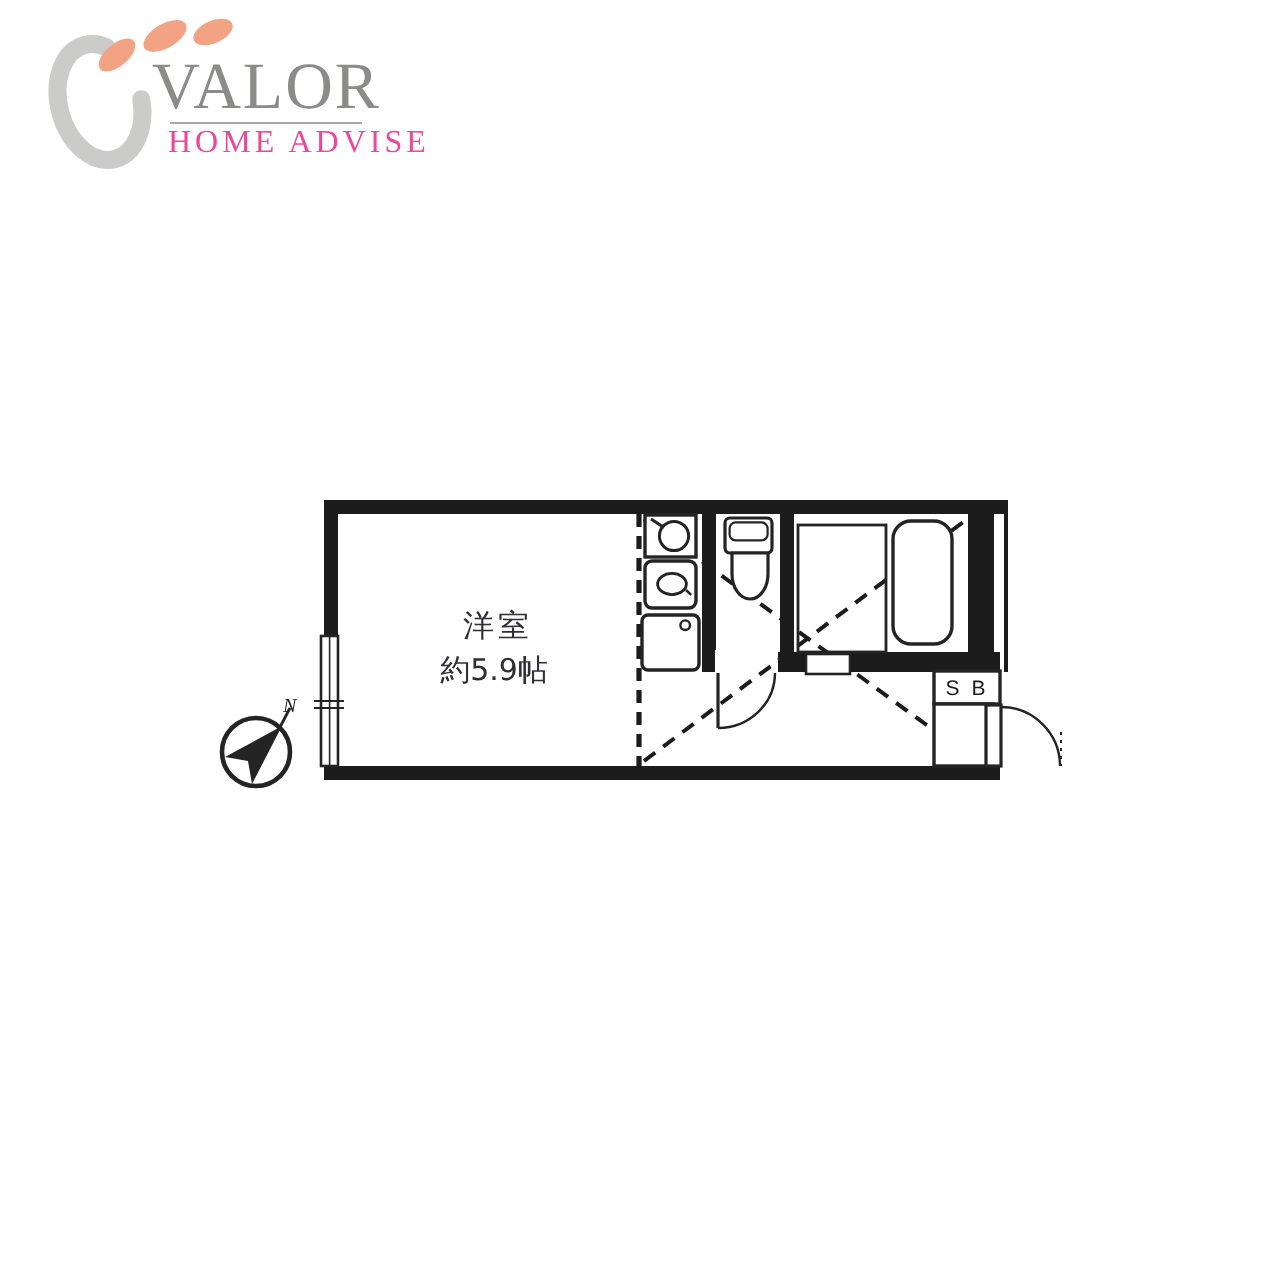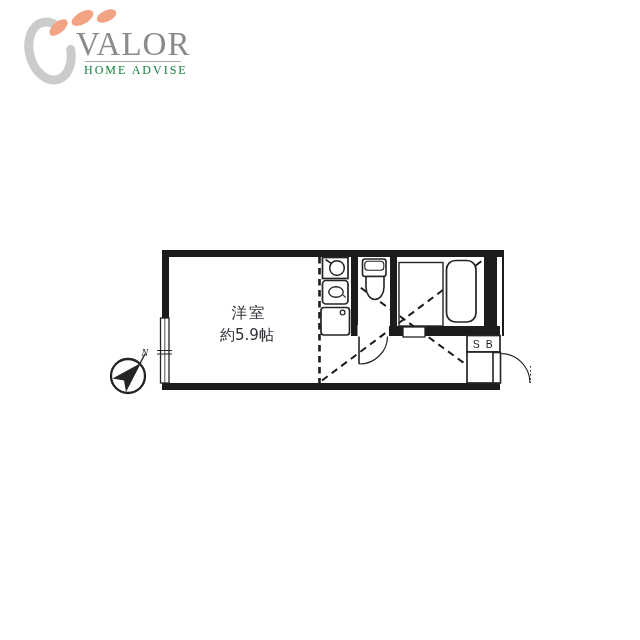--- a/index.html
+++ b/index.html
@@ -5,21 +5,21 @@
   html,body{margin:0;padding:0;background:#ffffff;}
   .canvas{position:relative;width:624px;height:640px;background:#ffffff;overflow:hidden;
           font-family:"Liberation Sans",sans-serif;}
   
   .logo{position:absolute;left:0;top:0;width:220px;height:100px;}
   .logo-mark{position:absolute;left:0;top:0;}
   .logo-brand{position:absolute;left:76px;top:28px;font-family:"Liberation Serif",serif;
               font-size:33px;line-height:33px;color:#8b8b89;letter-spacing:1px;}
   .logo-rule{position:absolute;left:85px;top:61px;width:96px;height:1px;background:#a8a8a6;}
   .logo-tagline{position:absolute;left:84px;top:63px;font-family:"Liberation Serif",serif;
-                font-size:12px;color:#15803d;letter-spacing:2px;}
+                font-size:16px;color:#ec4899;letter-spacing:2px;}
   
   .plan-svg{position:absolute;left:0;top:0;}
   .wall{fill:#1c1c1c;stroke:none;}
   .fixture{fill:#ffffff;stroke:#242424;}
   .thin{fill:none;stroke:#242424;}
   .dash{fill:none;stroke:#1c1c1c;}
   .plan-label{font-family:"DejaVu Sans",sans-serif;fill:#2e2e36;}
   .sb-text{font-family:"Liberation Sans",sans-serif;fill:#1c1c1c;}
   .north-text{font-family:"Liberation Serif",serif;font-style:italic;fill:#1c1c1c;}
 </style>

